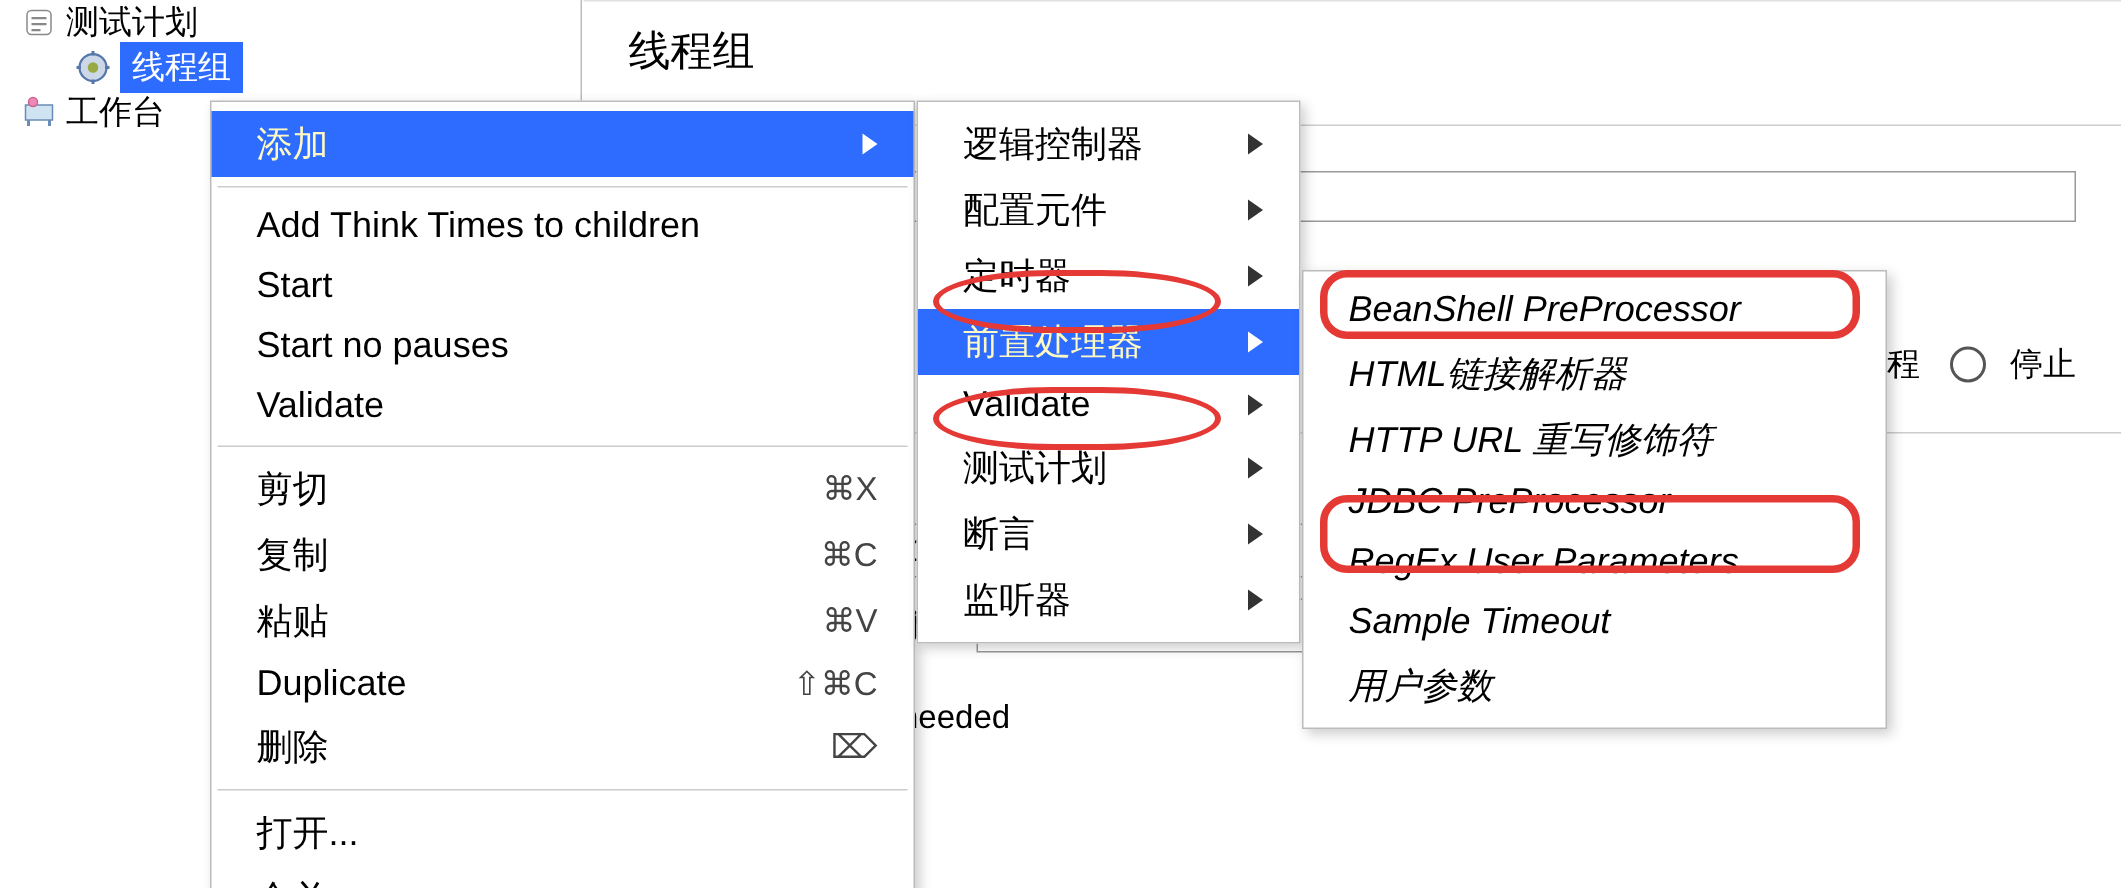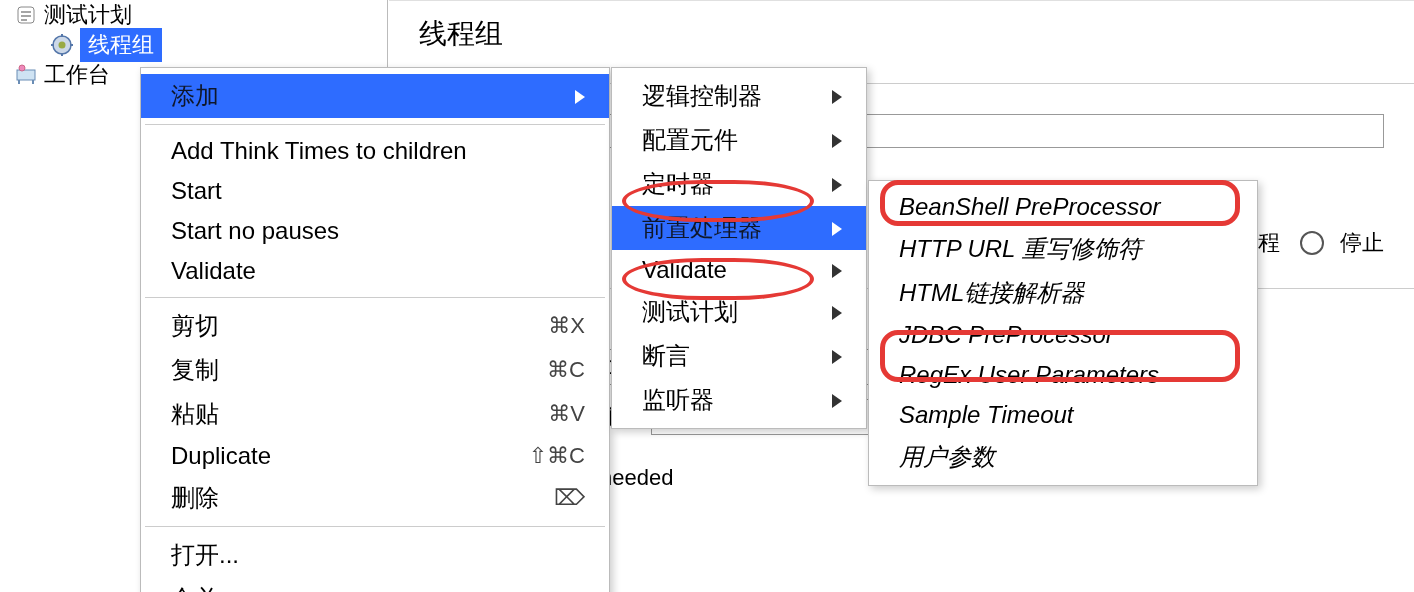--- a/index.html
+++ b/index.html
@@ -94,21 +94,21 @@
   .menu-item {
     display:flex;
     align-items:center;
     justify-content: space-between;
     padding: 6px 24px 6px 30px;
     white-space:nowrap;
     gap: 30px;
   }
   .menu-item.highlight {
     background:#2e6cff;
-    color:#0f172a;
+    color:#fef9c3;
   }
   .menu-sep {
     border-top:1px solid #ccc;
     margin:6px 4px;
   }
   .shortcut { color:#444; font-size:22px; }
   .arrow-sub::after{
     content:"";
     display:inline-block;
     width:0;height:0;
@@ -294,25 +294,25 @@
     <span class="arrow-sub"></span>
   </div>
 </div>
 
 <div class="menu" style="left:868px; top:180px; width:390px;font-style:italic;">
   <div class="menu-item">
     <span>BeanShell PreProcessor</span>
       <span></span>
   </div>
   <div class="menu-item">
+    <span>HTML链接解析器</span>
+      <span></span>
+  </div>
+  <div class="menu-item">
     <span>HTTP URL 重写修饰符</span>
-      <span></span>
-  </div>
-  <div class="menu-item">
-    <span>HTML链接解析器</span>
       <span></span>
   </div>
   <div class="menu-item">
     <span>JDBC PreProcessor</span>
       <span></span>
   </div>
   <div class="menu-item">
     <span>RegEx User Parameters</span>
       <span></span>
   </div>

